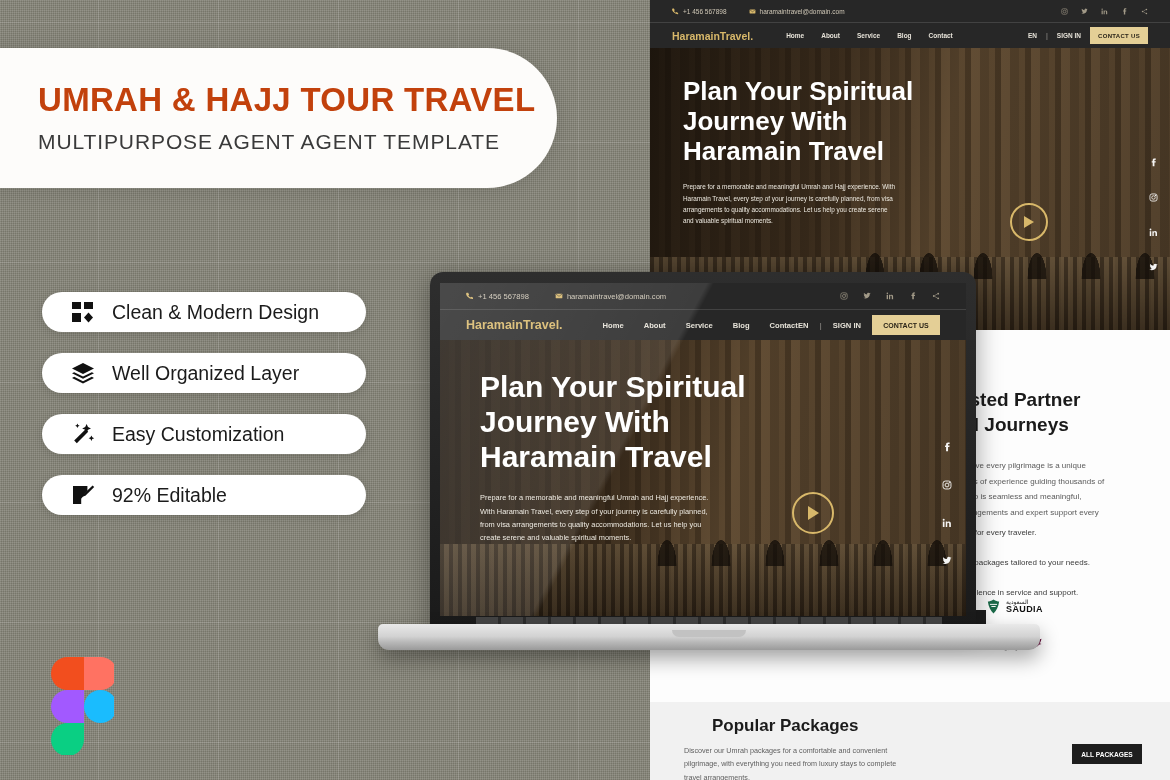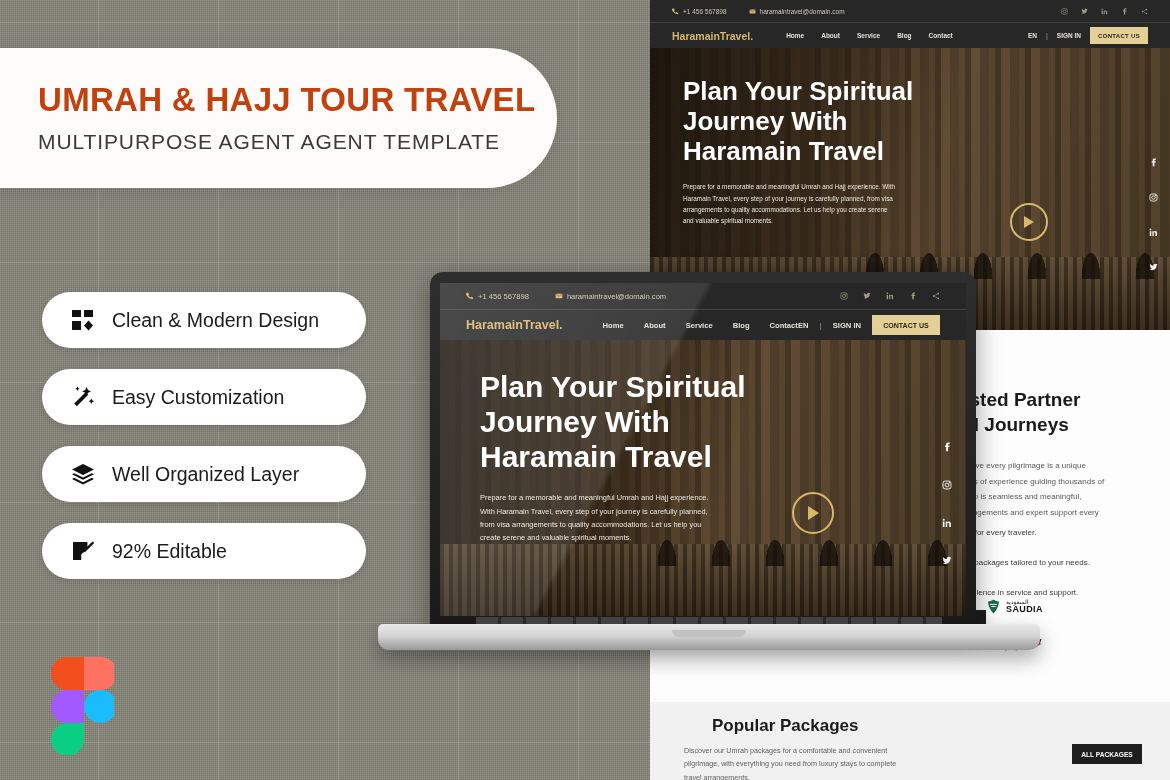--- a/index.html
+++ b/index.html
@@ -48,21 +48,21 @@
     font-size:21px; color:#3a3a3a; letter-spacing:.9px;
     margin-top:11px; white-space:nowrap;
   }
 
   
   .features{
     position:absolute; left:42px; top:292px;
     display:flex; flex-direction:column; gap:21px;
   }
   .pill{
-    width:324px; height:56px;
+    width:324px; height:40px;
     background:#fff; border-radius:30px;
     display:flex; align-items:center;
     padding-left:29px; gap:17px;
     box-shadow:0 2px 10px rgba(0,0,0,.13);
   }
   .pill-label{ font-size:19.5px; color:#1b1b1b; white-space:nowrap; }
   .pill-icon{ width:24px; height:24px; flex:none; display:block; }
 
   
   .figma{ position:absolute; left:48px; top:655px; width:66px; height:100px; }
@@ -215,35 +215,35 @@
       <rect x="1" y="2" width="9" height="7" fill="#111"></rect>
       <rect x="13" y="2" width="9" height="7" fill="#111"></rect>
       <rect x="1" y="13" width="9" height="9" fill="#111"></rect>
       <path d="M17.5 12.5 L22 17.5 L17.5 22.5 L13 17.5 Z" fill="#111"></path>
     </svg>
     <span class="pill-label">Clean &amp; Modern Design</span>
   </div>
 
   <div class="pill">
     <svg class="pill-icon" viewBox="0 0 24 24">
+      <path d="M12 2 L23 7.5 L12 13 L1 7.5 Z" fill="#111"></path>
+      <path d="M12 15.6 L3.2 11.2 L1 12.3 L12 17.8 L23 12.3 L20.8 11.2 Z" fill="#111"></path>
+      <path d="M12 20.2 L3.2 15.8 L1 16.9 L12 22.4 L23 16.9 L20.8 15.8 Z" fill="#111"></path>
+    </svg>
+    <span class="pill-label">Well Organized Layer</span>
+  </div>
+
+  <div class="pill">
+    <svg class="pill-icon" viewBox="0 0 24 24">
       <path d="M3.2 18.6 L14.6 7.2 L17.2 9.8 L5.8 21.2 Z" fill="#111"></path>
       <path d="M15.6 2 L17 5 L20 6.4 L17 7.8 L15.6 10.8 L14.2 7.8 L11.2 6.4 L14.2 5 Z" fill="#111"></path>
       <path d="M20.4 13.4 L21.3 15.3 L23.2 16.2 L21.3 17.1 L20.4 19 L19.5 17.1 L17.6 16.2 L19.5 15.3 Z" fill="#111"></path>
       <path d="M6.4 1.6 L7.1 3.1 L8.6 3.8 L7.1 4.5 L6.4 6 L5.7 4.5 L4.2 3.8 L5.7 3.1 Z" fill="#111"></path>
     </svg>
     <span class="pill-label">Easy Customization</span>
-  </div>
-
-  <div class="pill">
-    <svg class="pill-icon" viewBox="0 0 24 24">
-      <path d="M12 2 L23 7.5 L12 13 L1 7.5 Z" fill="#111"></path>
-      <path d="M12 15.6 L3.2 11.2 L1 12.3 L12 17.8 L23 12.3 L20.8 11.2 Z" fill="#111"></path>
-      <path d="M12 20.2 L3.2 15.8 L1 16.9 L12 22.4 L23 16.9 L20.8 15.8 Z" fill="#111"></path>
-    </svg>
-    <span class="pill-label">Well Organized Layer</span>
   </div>
 
   <div class="pill">
     <svg class="pill-icon" viewBox="0 0 24 24">
       <path d="M2 3 H15 L8.4 9.6 L2 9.6 Z M2 10.6 H7.4 L2 16 Z M2 17.4 L8.4 11 H14.6 L9.2 16.4 V21 H2 Z" fill="#111"></path>
       <path d="M2 3 H16.4 V8 L10.2 14.2 V21 H2 Z" fill="#111"></path>
       <path d="M21.6 2.4 L23.2 4 L14.4 12.8 L11.8 13.6 L12.6 11 Z" fill="#111"></path>
     </svg>
     <span class="pill-label">92% Editable</span>
   </div>

